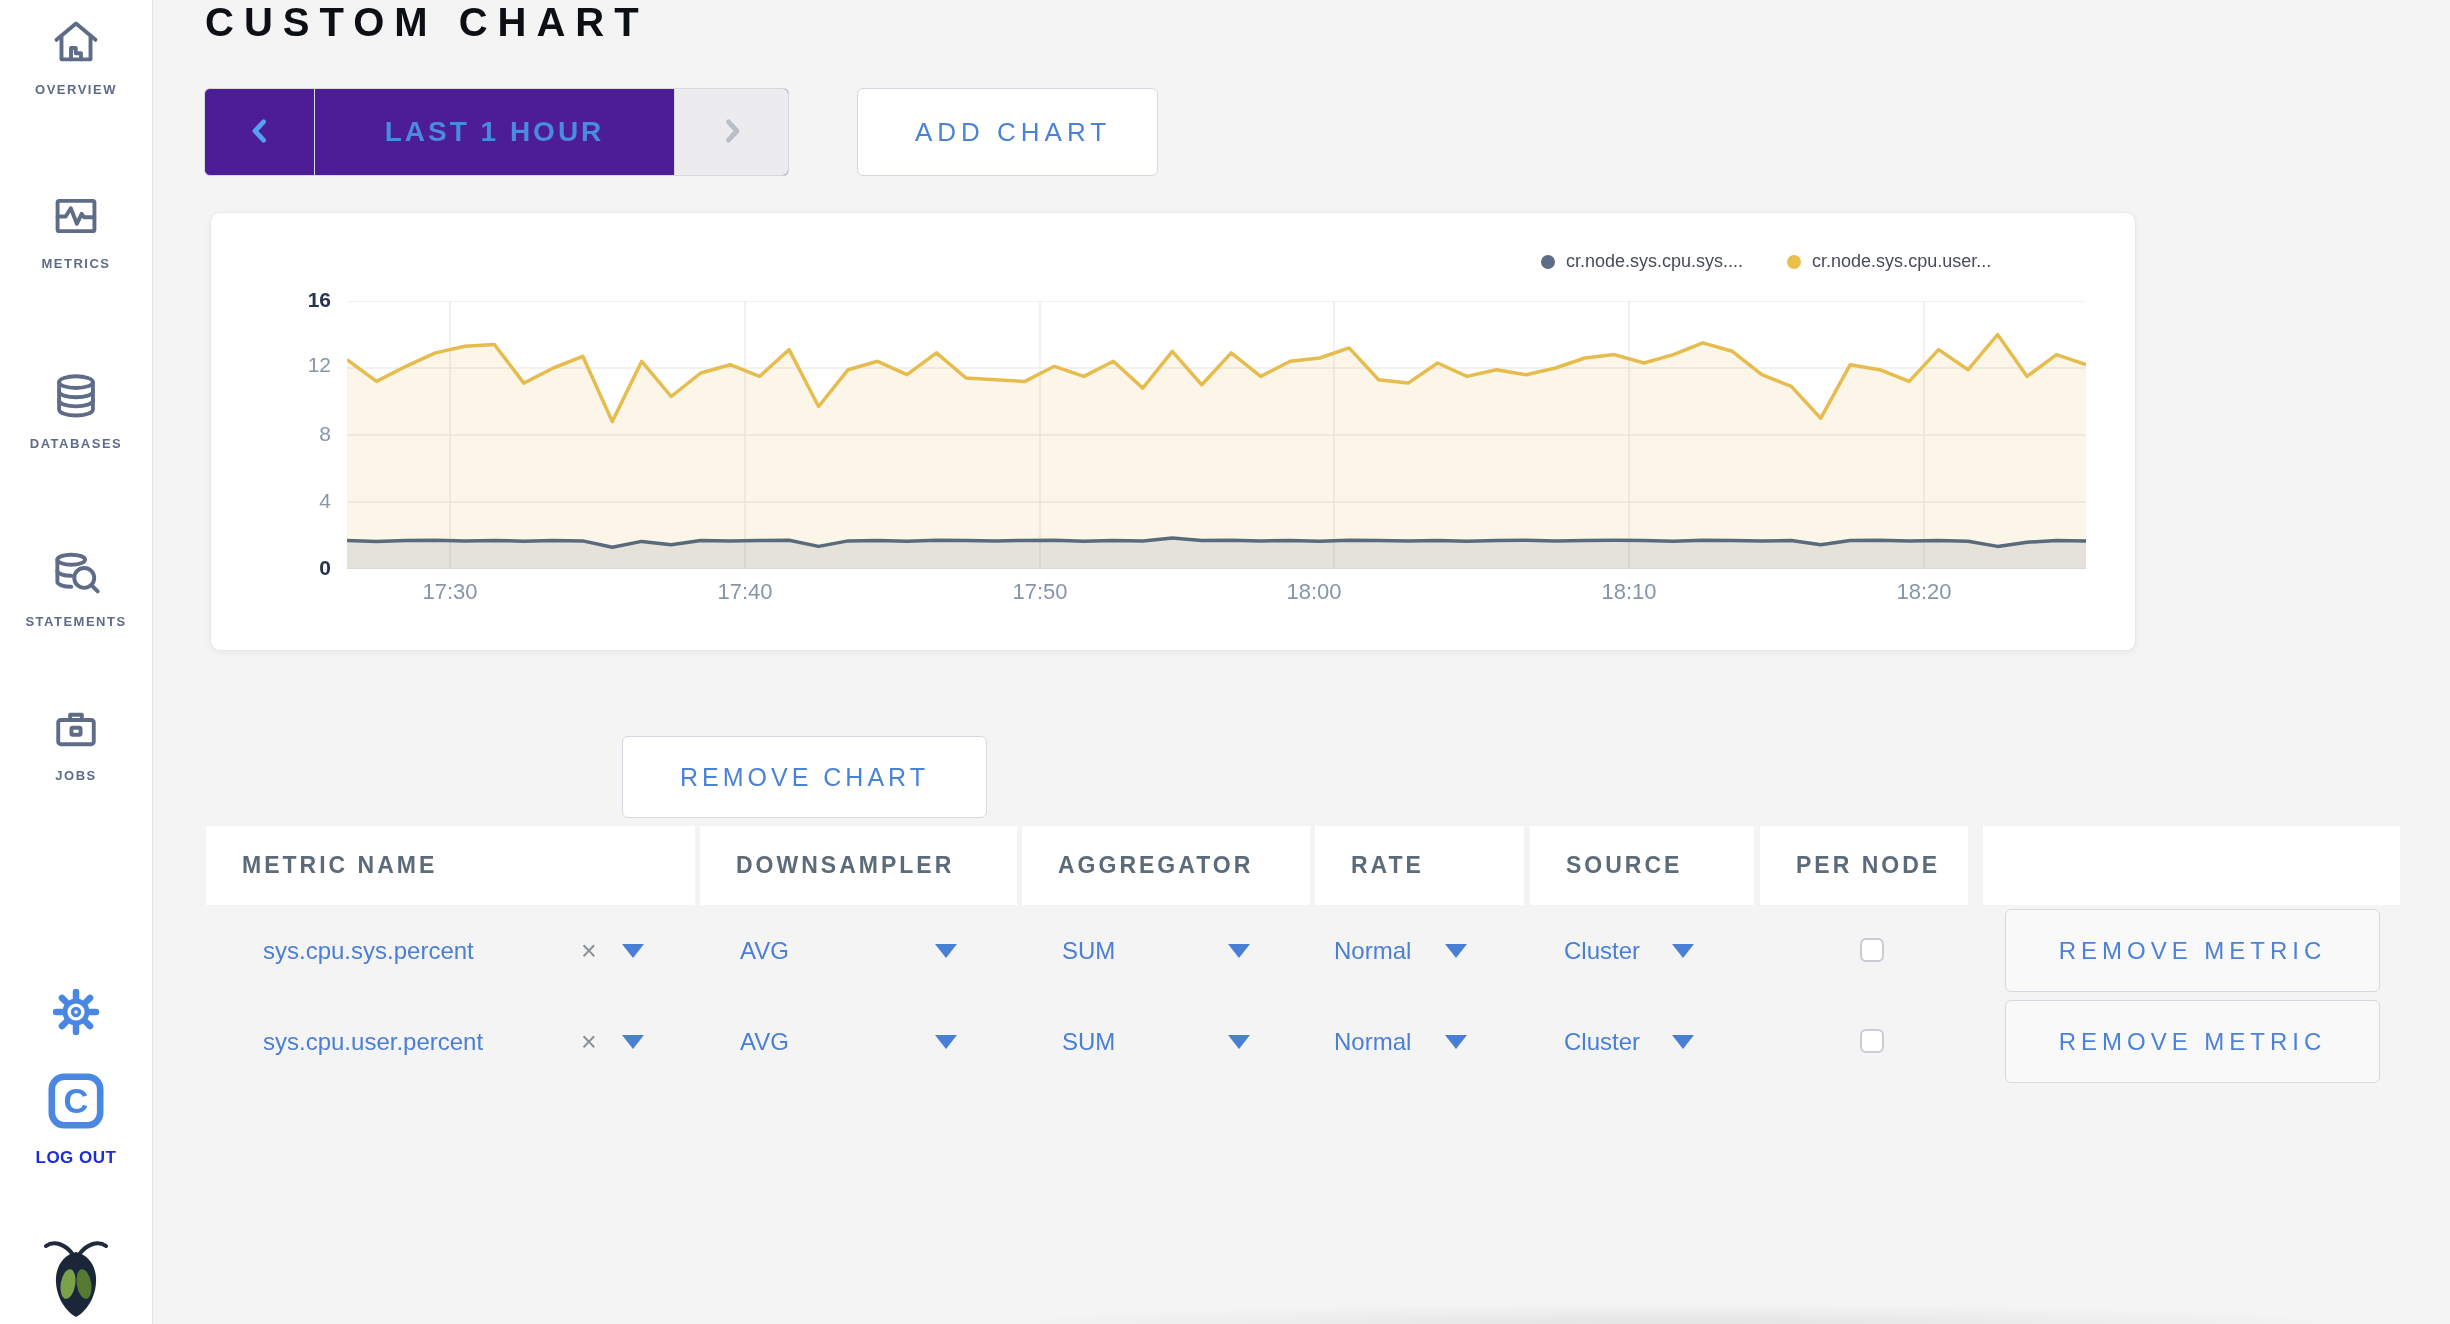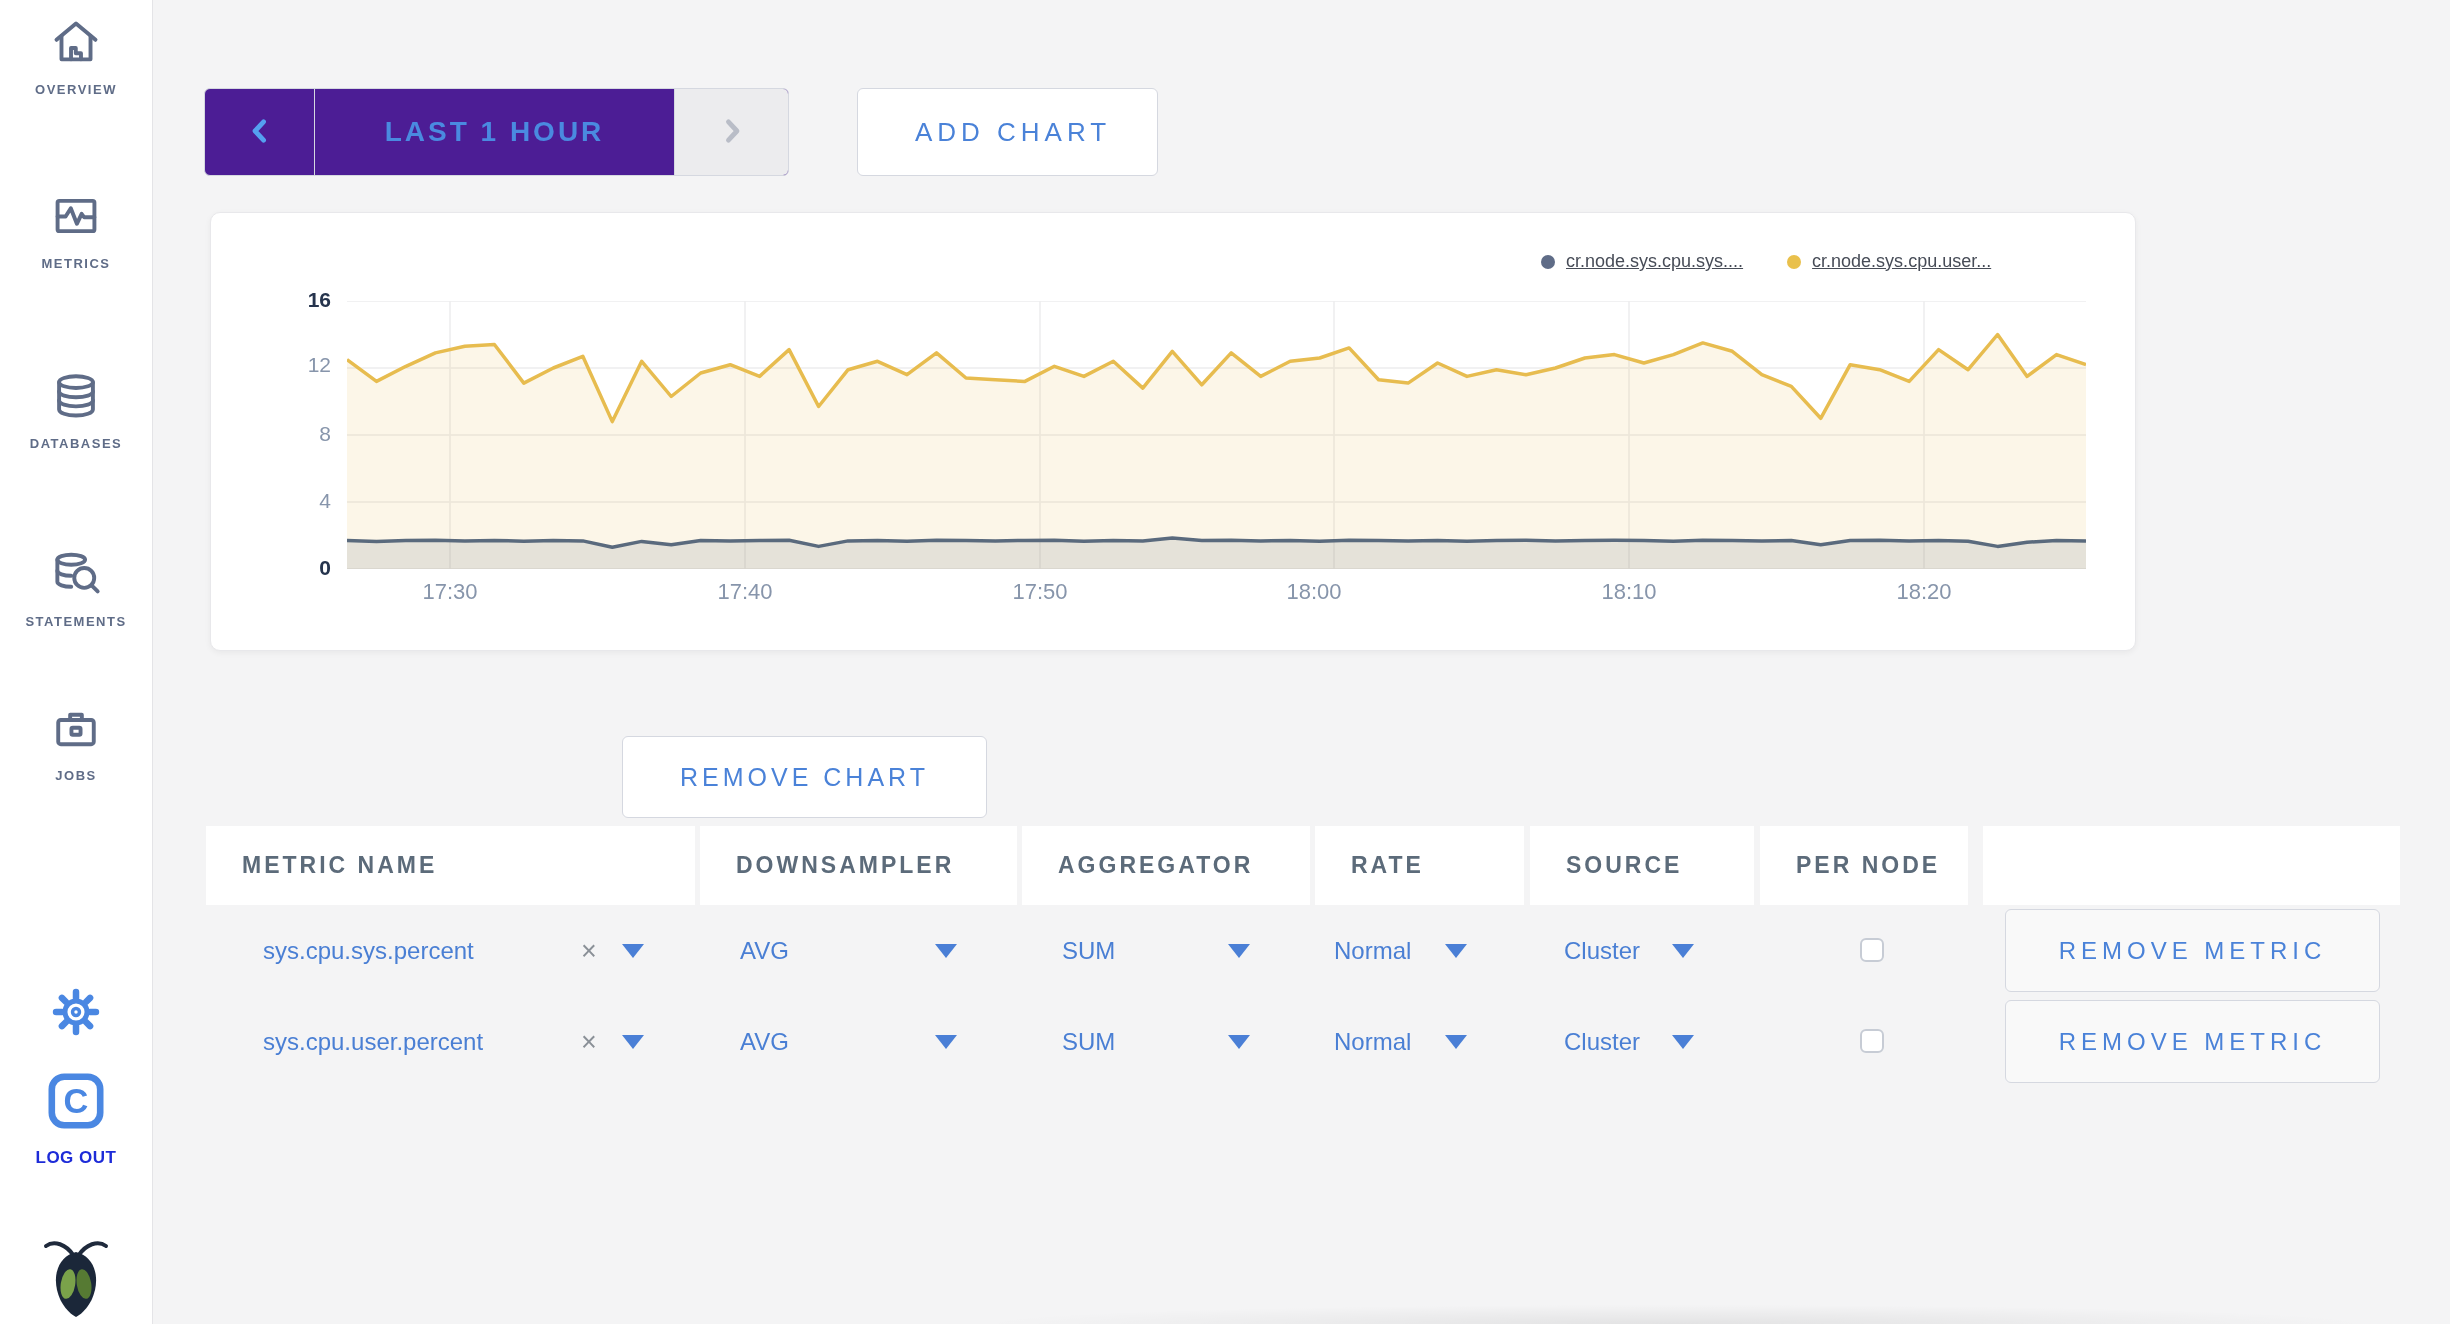--- a/index.html
+++ b/index.html
@@ -27,21 +27,21 @@
   .btn{background:#ffffff;border:1px solid #d5d8e0;border-radius:6px;color:#4a82d8;cursor:pointer;
        font-family:"Liberation Sans",sans-serif;white-space:nowrap;}
   .add-chart{position:absolute;left:857px;top:88px;width:301px;height:88px;font-size:26px;letter-spacing:5px;padding-left:17px;}
   
   .chart-panel{position:absolute;left:210px;top:212px;width:1926px;height:439px;background:#ffffff;
                border:1px solid #e8e8eb;border-radius:10px;box-shadow:0 2px 6px rgba(0,0,0,0.05);
                box-sizing:border-box;}
   .legend{position:absolute;left:1330px;top:38px;display:flex;gap:44px;}
   .legend-item{display:flex;align-items:center;gap:11px;cursor:pointer;}
   .legend-dot{width:14px;height:14px;border-radius:50%;}
-  .legend-label{font-size:18px;color:#474c57;white-space:nowrap;text-decoration:underline;}
+  .legend-label{font-size:18px;color:#474c57;white-space:nowrap;}
   #chart-svg{position:absolute;left:136px;top:88px;}
   .ylab{position:absolute;width:90px;left:30px;text-align:right;font-size:21px;color:#8795ab;}
   .ylab.dark{color:#26344d;font-weight:bold;}
   .xlab{position:absolute;width:120px;top:366px;text-align:center;font-size:22px;color:#8795ab;}
   
   .units-box{position:absolute;left:204px;top:736px;width:390px;height:82px;background:#fff;
              border:1px solid #d5d8e0;border-radius:6px;box-sizing:border-box;display:flex;
              align-items:center;cursor:pointer;}
   .units-prefix{font-size:25px;letter-spacing:3px;color:#5a6880;margin-left:46px;}
   .units-value{font-size:25px;letter-spacing:3px;color:#4a82d8;margin-left:20px;}
@@ -152,20 +152,21 @@
           <path d="M6 7 C10 4 16 6 20 12" stroke="#1f2a3c" stroke-width="2" stroke-linecap="round" fill="none"></path>
           <path d="M36 7 C32 4 26 6 22 12" stroke="#1f2a3c" stroke-width="2" stroke-linecap="round" fill="none"></path>
           <path d="M21 10 C13 12 9.5 20 11.5 29 C13.2 36.5 18 41 21 42.5 C24 41 28.8 36.5 30.5 29 C32.5 20 29 12 21 10 Z" fill="#1b2739"></path>
           <ellipse cx="17" cy="26" rx="3.6" ry="7.5" fill="#7aa24a" transform="rotate(9 17 26)"></ellipse>
           <ellipse cx="25" cy="26" rx="3.6" ry="7.5" fill="#567a33" transform="rotate(-9 25 26)"></ellipse>
         </svg>
       </span>
     </div>
   </aside>
 
+  <h1 class="page-title">CUSTOM CHART</h1>
 
   <div class="timesel">
     <button class="ts-seg ts-prev">
       <span>
         <svg width="34" height="34" viewBox="0 0 24 24" fill="none">
           <polyline points="14.5,5.5 8.5,12 14.5,18.5" stroke="#55a0f0" stroke-width="3.4" stroke-linecap="round" stroke-linejoin="round"></polyline>
         </svg>
       </span>
     </button>
     <button class="ts-seg ts-mid">

